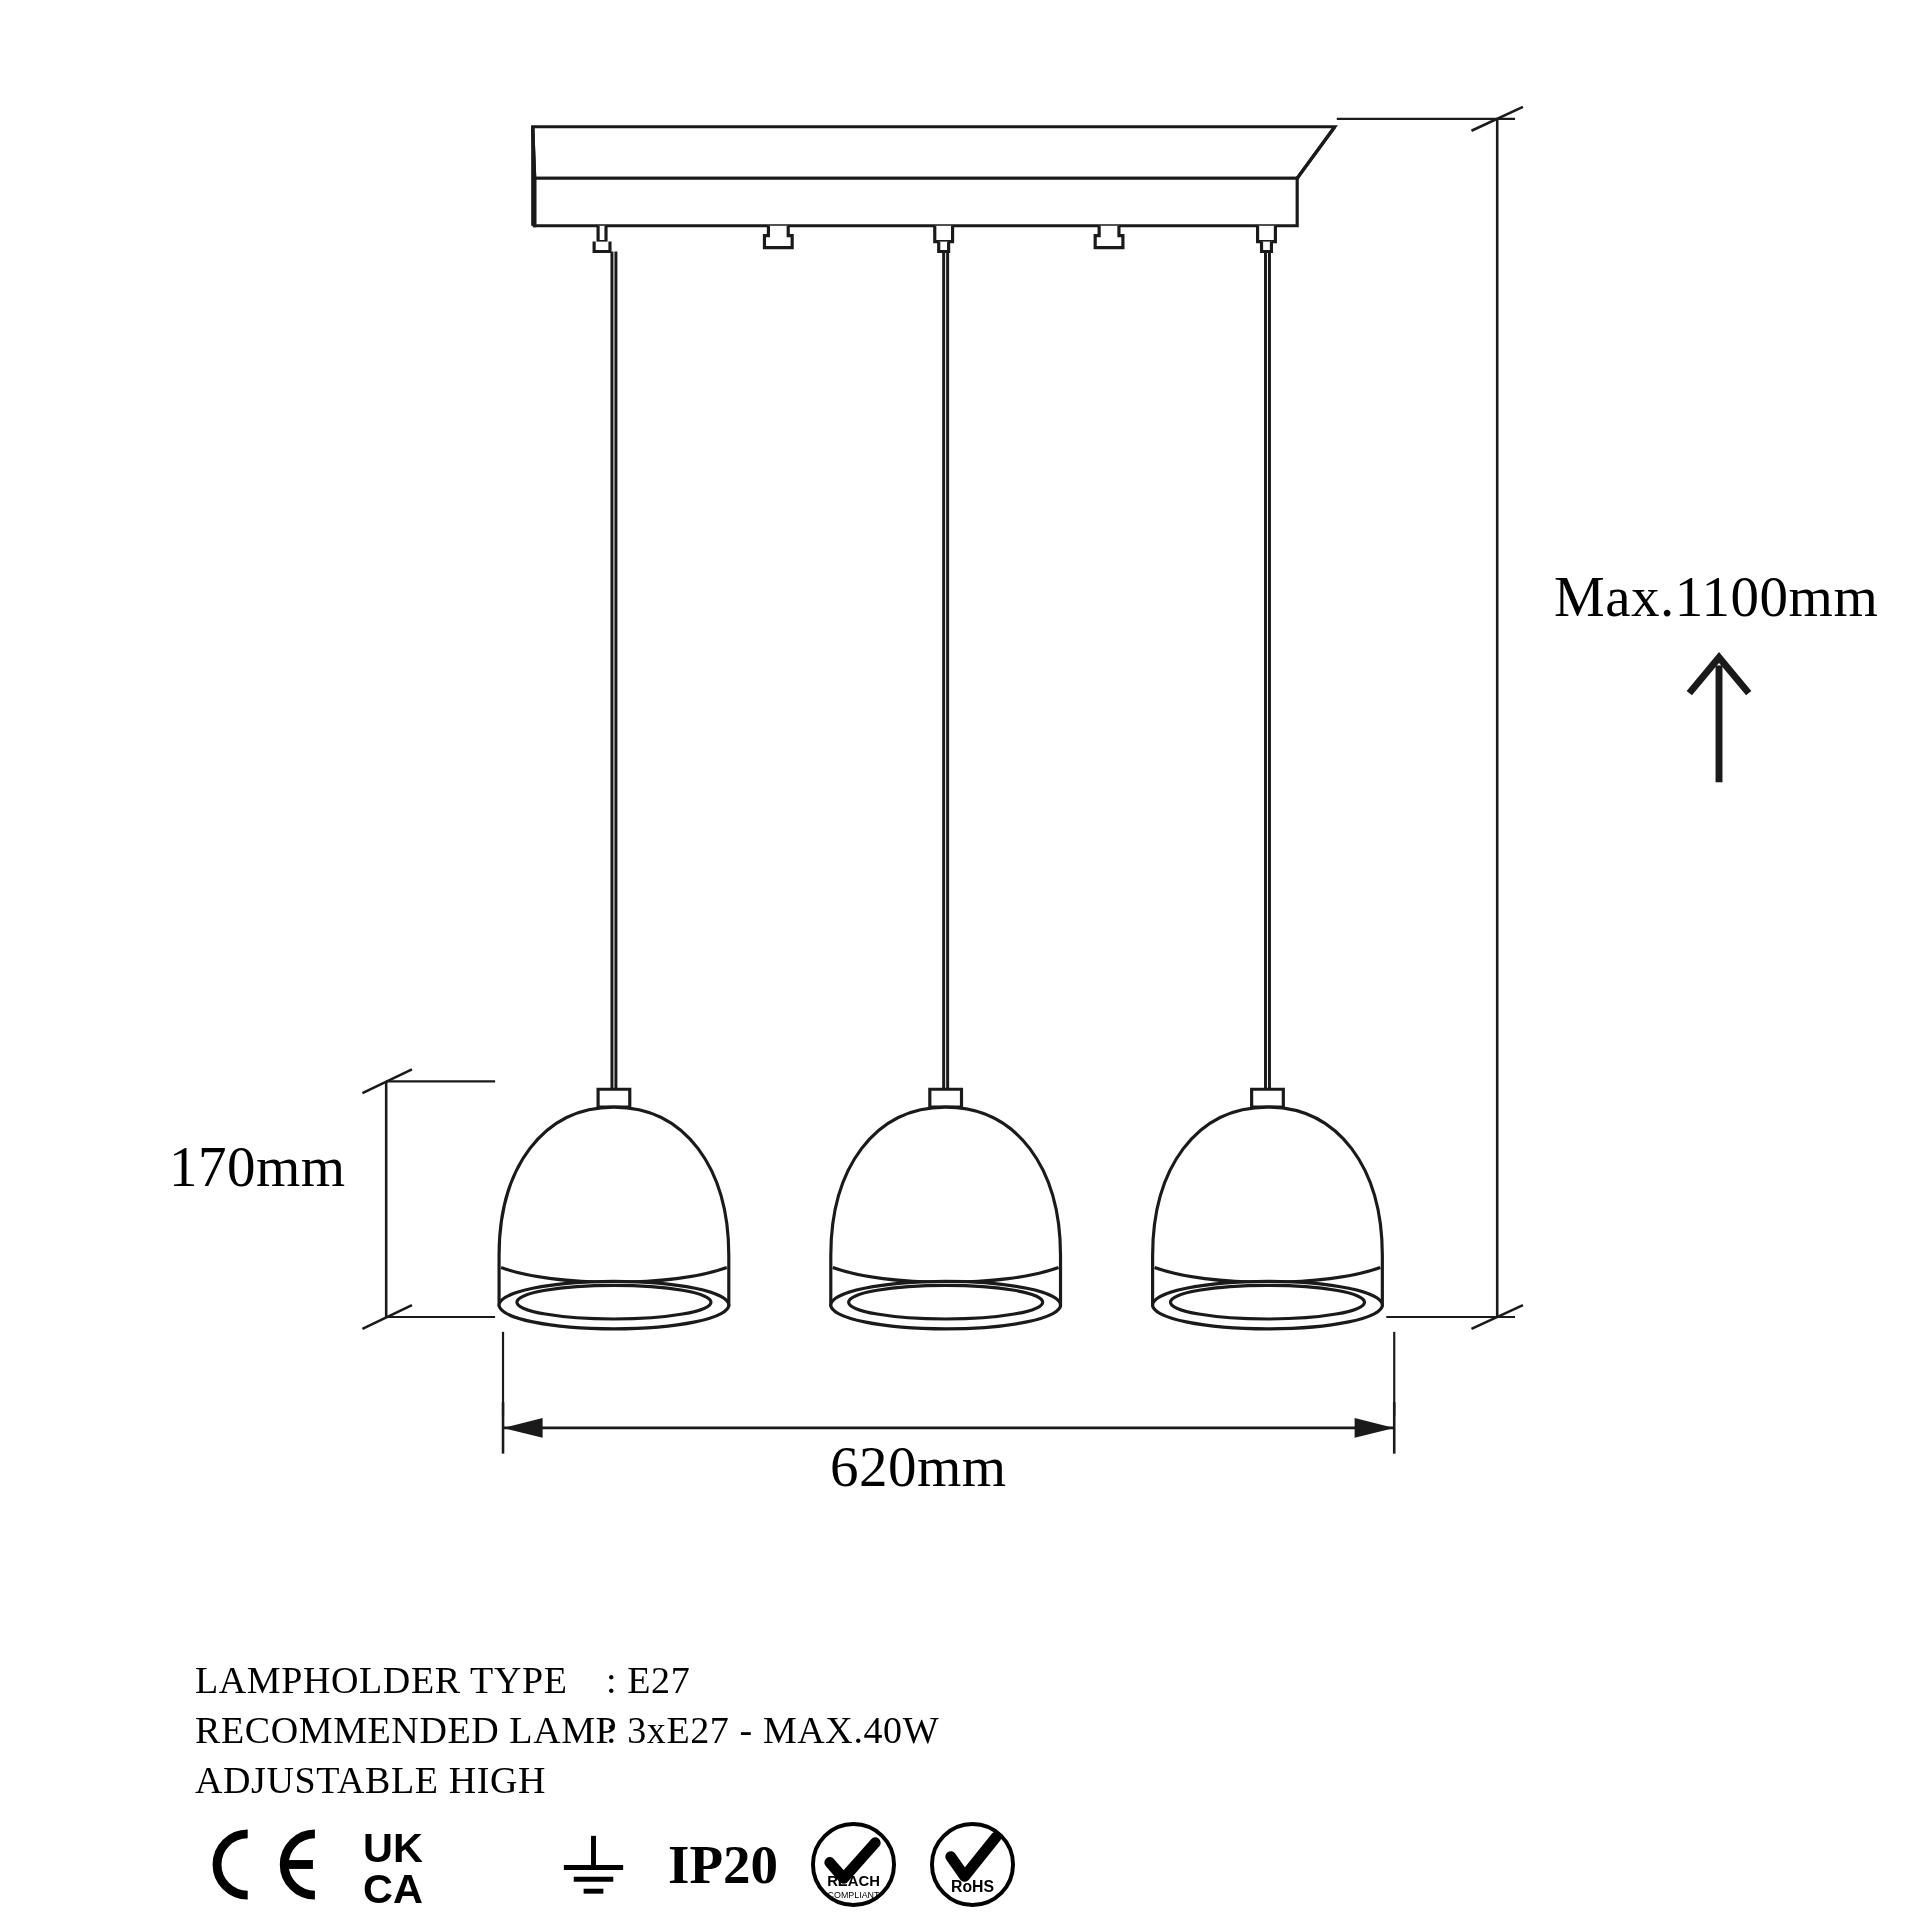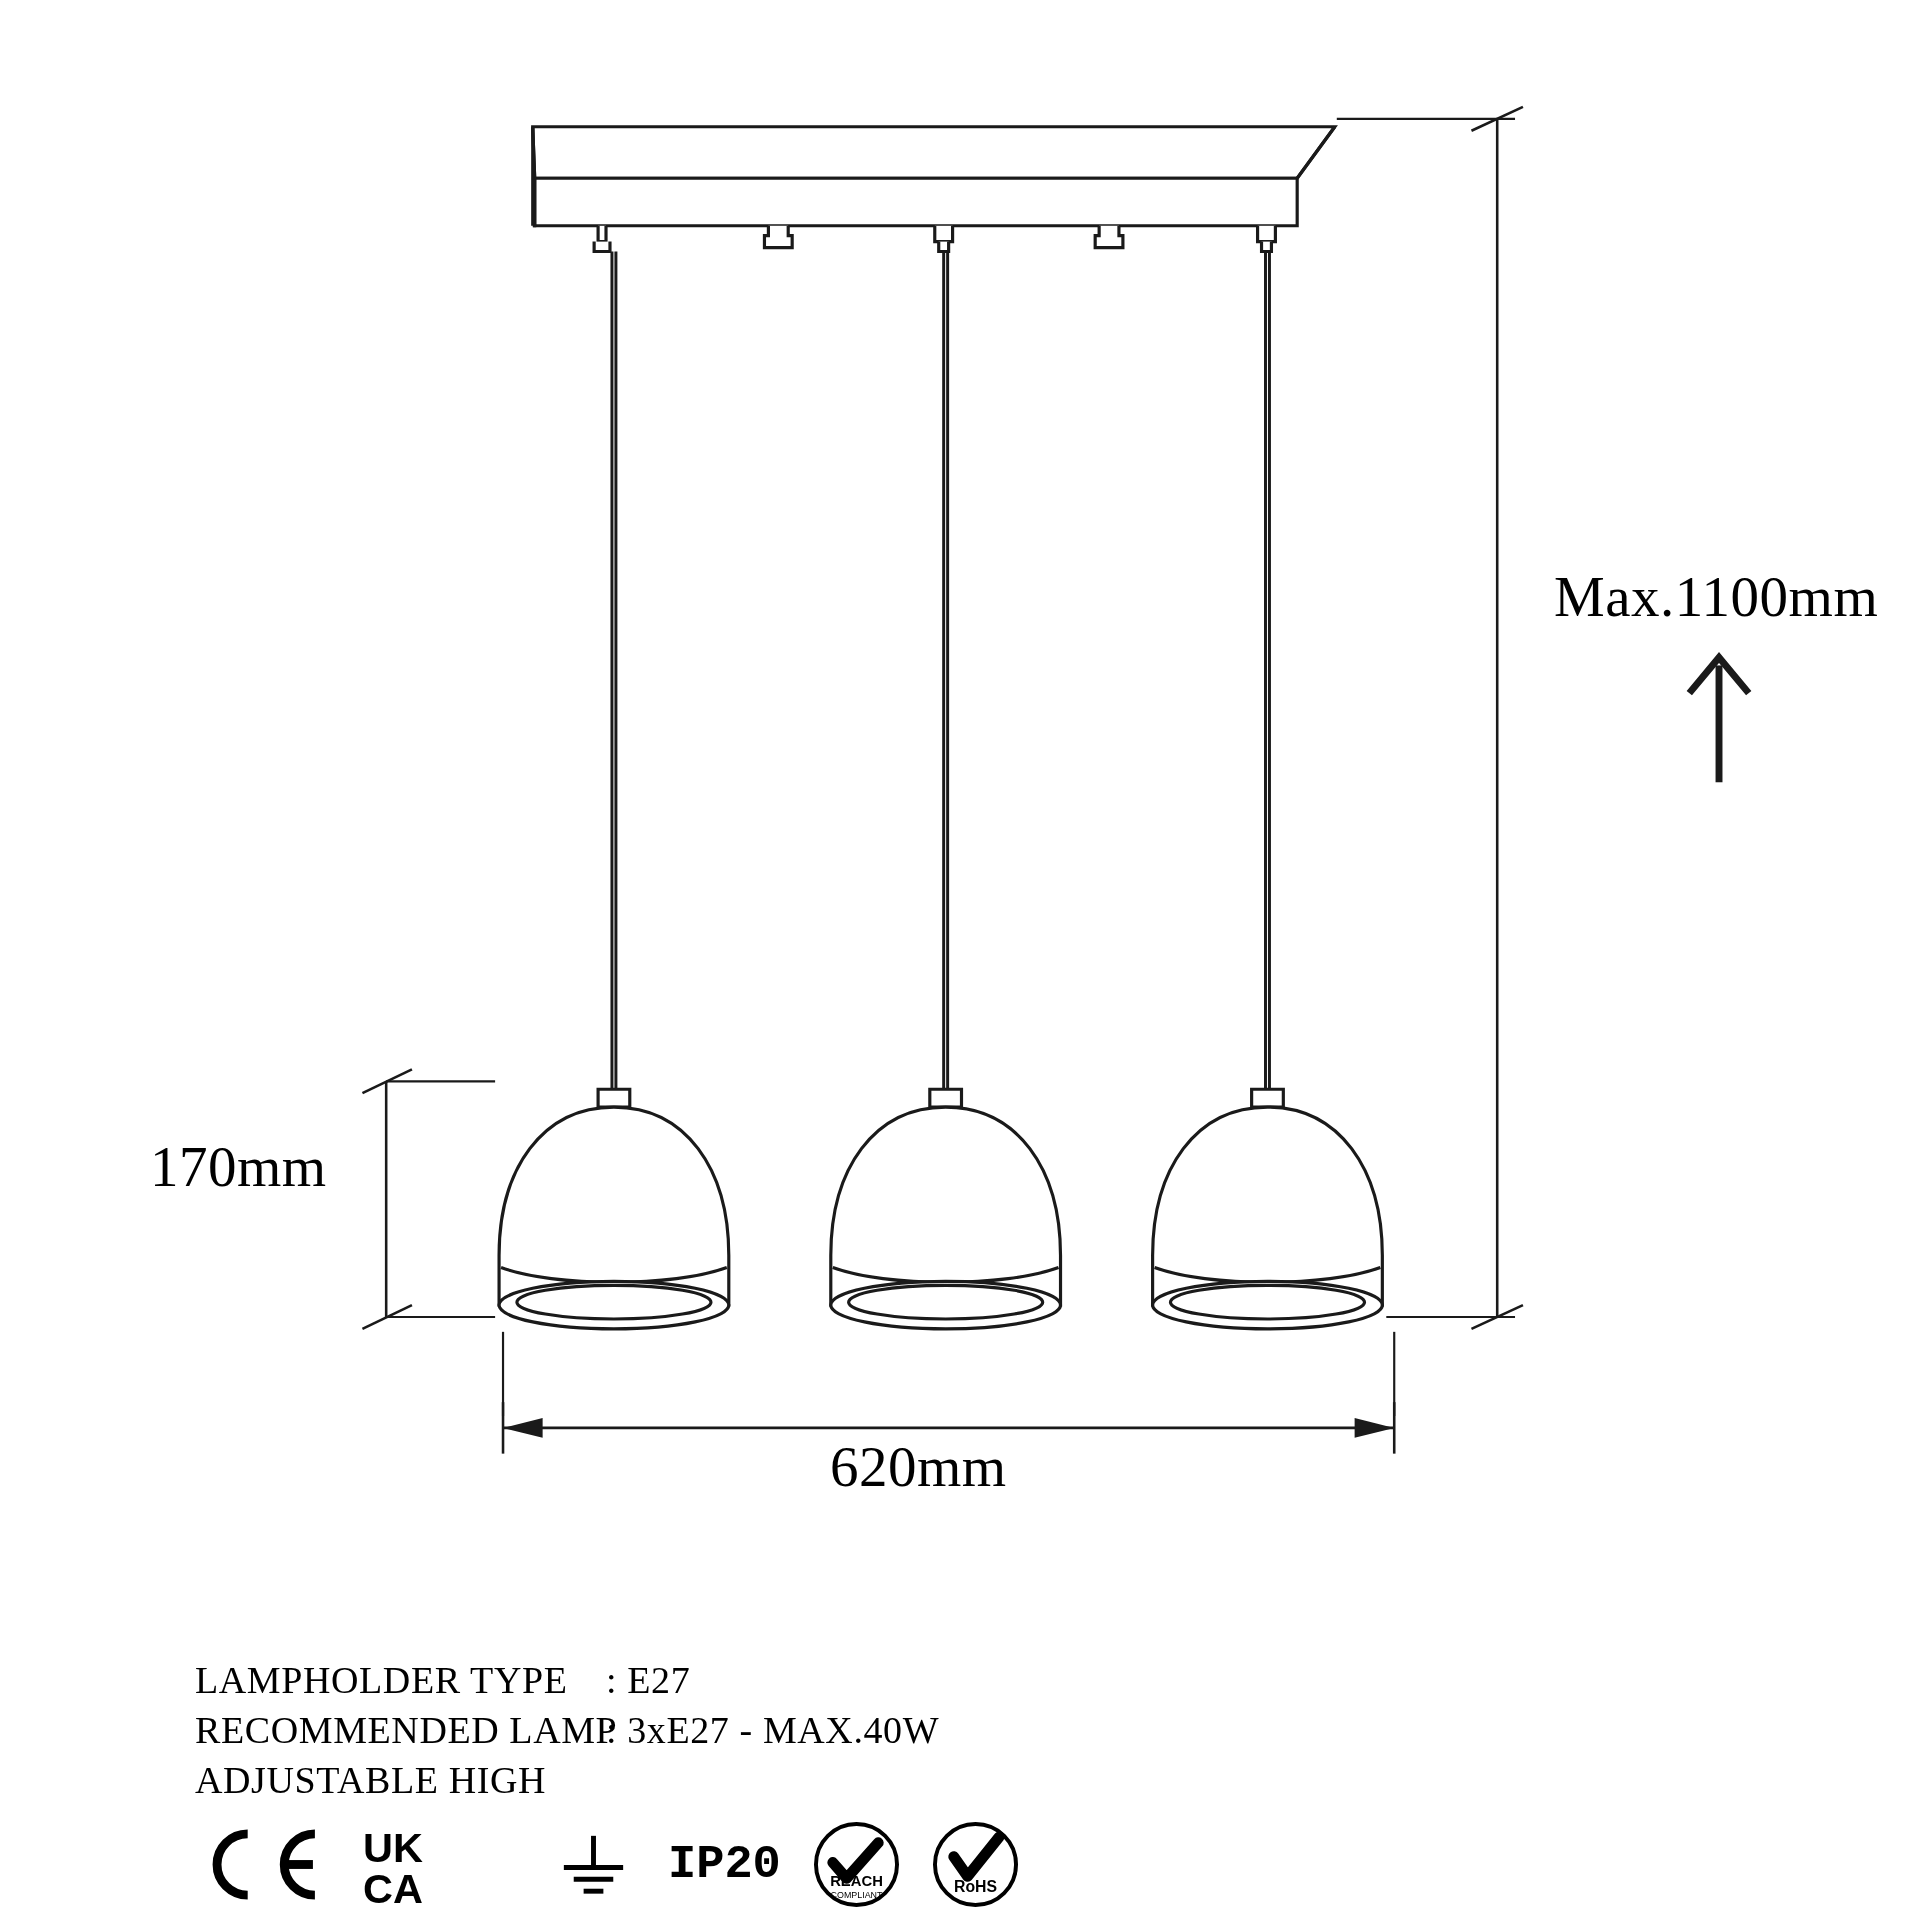--- a/index.html
+++ b/index.html
@@ -39,21 +39,21 @@
     font-size: 57px;
     letter-spacing: 0.5px;
   }
   #label-min {
     left: 1554px;
     top: 767px;
     font-size: 57px;
     letter-spacing: 0.5px;
   }
   #label-height {
-    left: 150px;
+    left: 169px;
     top: 1134px;
     font-size: 57px;
     letter-spacing: 0.5px;
   }
   #label-width {
     left: 830px;
     top: 1434px;
     font-size: 57px;
     letter-spacing: 0.5px;
   }
@@ -83,23 +83,23 @@
     align-items: center;
     gap: 32px;
   }
   .cert-item {
     display: flex;
     align-items: center;
     justify-content: center;
     height: 89px;
   }
   .ip-text {
-    font-family: Liberation Mono, monospace;
+    font-family: Liberation Serif, serif;
     font-weight: bold;
-    font-size: 47px;
+    font-size: 55px;
     letter-spacing: 0px;
     line-height: 1;
   }
 </style>
 </head>
 <body>
 
 <div id="sheet">
 
   <svg class="drawing" viewBox="0 0 1942 1942">

